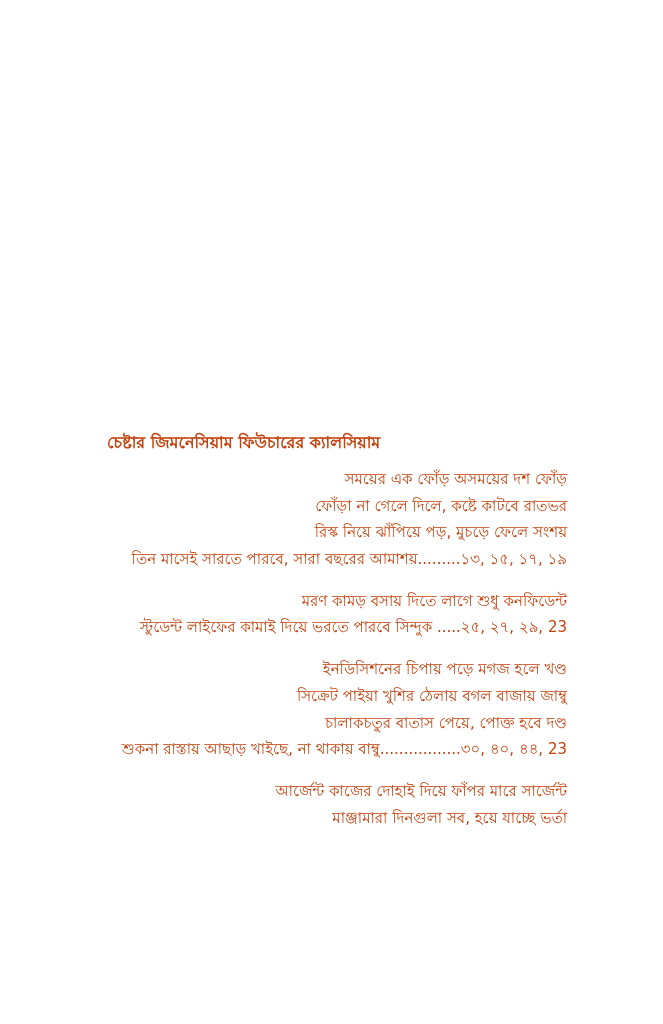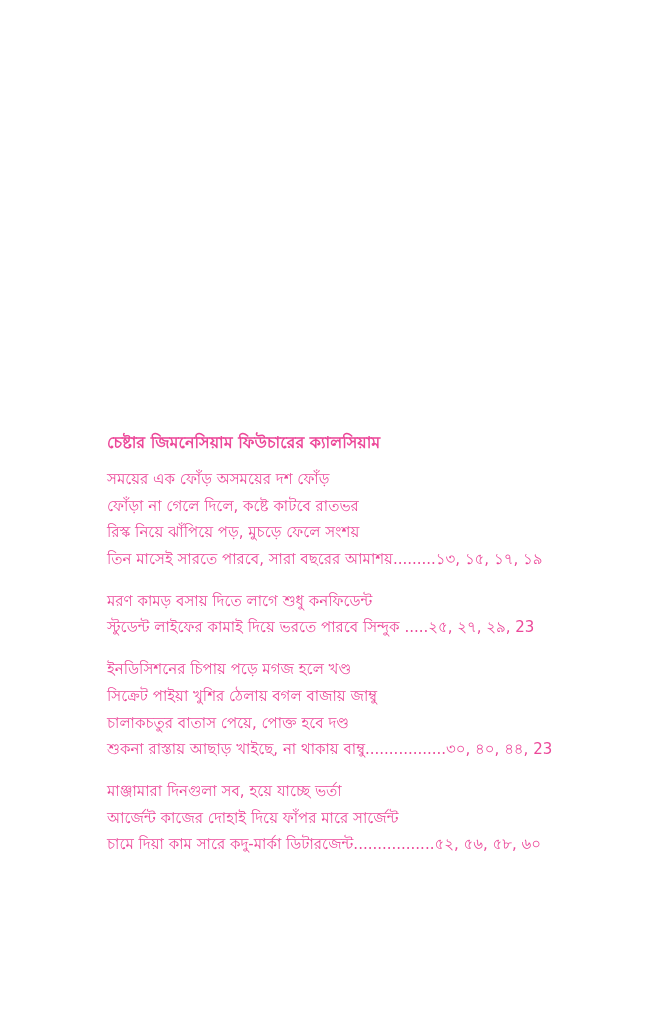--- a/index.html
+++ b/index.html
@@ -1,20 +1,20 @@
 <!DOCTYPE html>
 <html><head>
   <meta charset="utf-8">
   <style>
     html, body { margin: 0; padding: 0; background: #ffffff; }
     body { width: 663px; height: 1024px; position: relative; overflow: hidden; }
-    .page { position: absolute; left: 107px; top: 430px; width: 460px; color: #ec4899; font-family: "DejaVu Sans", "Liberation Sans", sans-serif; }
+    .page { position: absolute; left: 107px; top: 430px; width: 460px; color: #c2410c; font-family: "DejaVu Sans", "Liberation Sans", sans-serif; }
     .title { font-size: 16px; font-weight: bold; line-height: 26px; height: 26px; margin: 0 0 10px 0; white-space: nowrap; }
     .stanza { margin: 0 0 15px 0; }
-    .line { font-size: 15px; line-height: 26.7px; height: 26.7px; white-space: nowrap; overflow: visible; }
+    .line { font-size: 15px; line-height: 26.7px; height: 26.7px; white-space: nowrap; overflow: visible; text-align: right; }
   </style>
 </head>
 <body>
 
 <div class="page">
   <div class="title">চেষ্টার জিমনেসিয়াম ফিউচারের ক্যালসিয়াম</div>
 
   <div class="stanza">
     <div class="line">সময়ের এক ফোঁড় অসময়ের দশ ফোঁড়</div>
     <div class="line">ফোঁড়া না গেলে দিলে, কষ্টে কাটবে রাতভর</div>
@@ -28,17 +28,16 @@
   </div>
 
   <div class="stanza">
     <div class="line">ইনডিসিশনের চিপায় পড়ে মগজ হলে খণ্ড</div>
     <div class="line">সিক্রেট পাইয়া খুশির ঠেলায় বগল বাজায় জাম্বু</div>
     <div class="line">চালাকচতুর বাতাস পেয়ে, পোক্ত হবে দণ্ড</div>
     <div class="line">শুকনা রাস্তায় আছাড় খাইছে, না থাকায় বাম্বু.................৩০, ৪০, ৪৪, 23</div>
   </div>
 
   <div class="stanza">
+    <div class="line">আর্জেন্ট কাজের দোহাই দিয়ে ফাঁপর মারে সার্জেন্ট</div>
     <div class="line">মাঞ্জামারা দিনগুলা সব, হয়ে যাচ্ছে ভর্তা</div>
-    <div class="line">আর্জেন্ট কাজের দোহাই দিয়ে ফাঁপর মারে সার্জেন্ট</div>
-    <div class="line">চামে দিয়া কাম সারে কদু-মার্কা ডিটারজেন্ট.................৫২, ৫৬, ৫৮, ৬০</div>
   </div>
 </div>
 
 </body></html>

